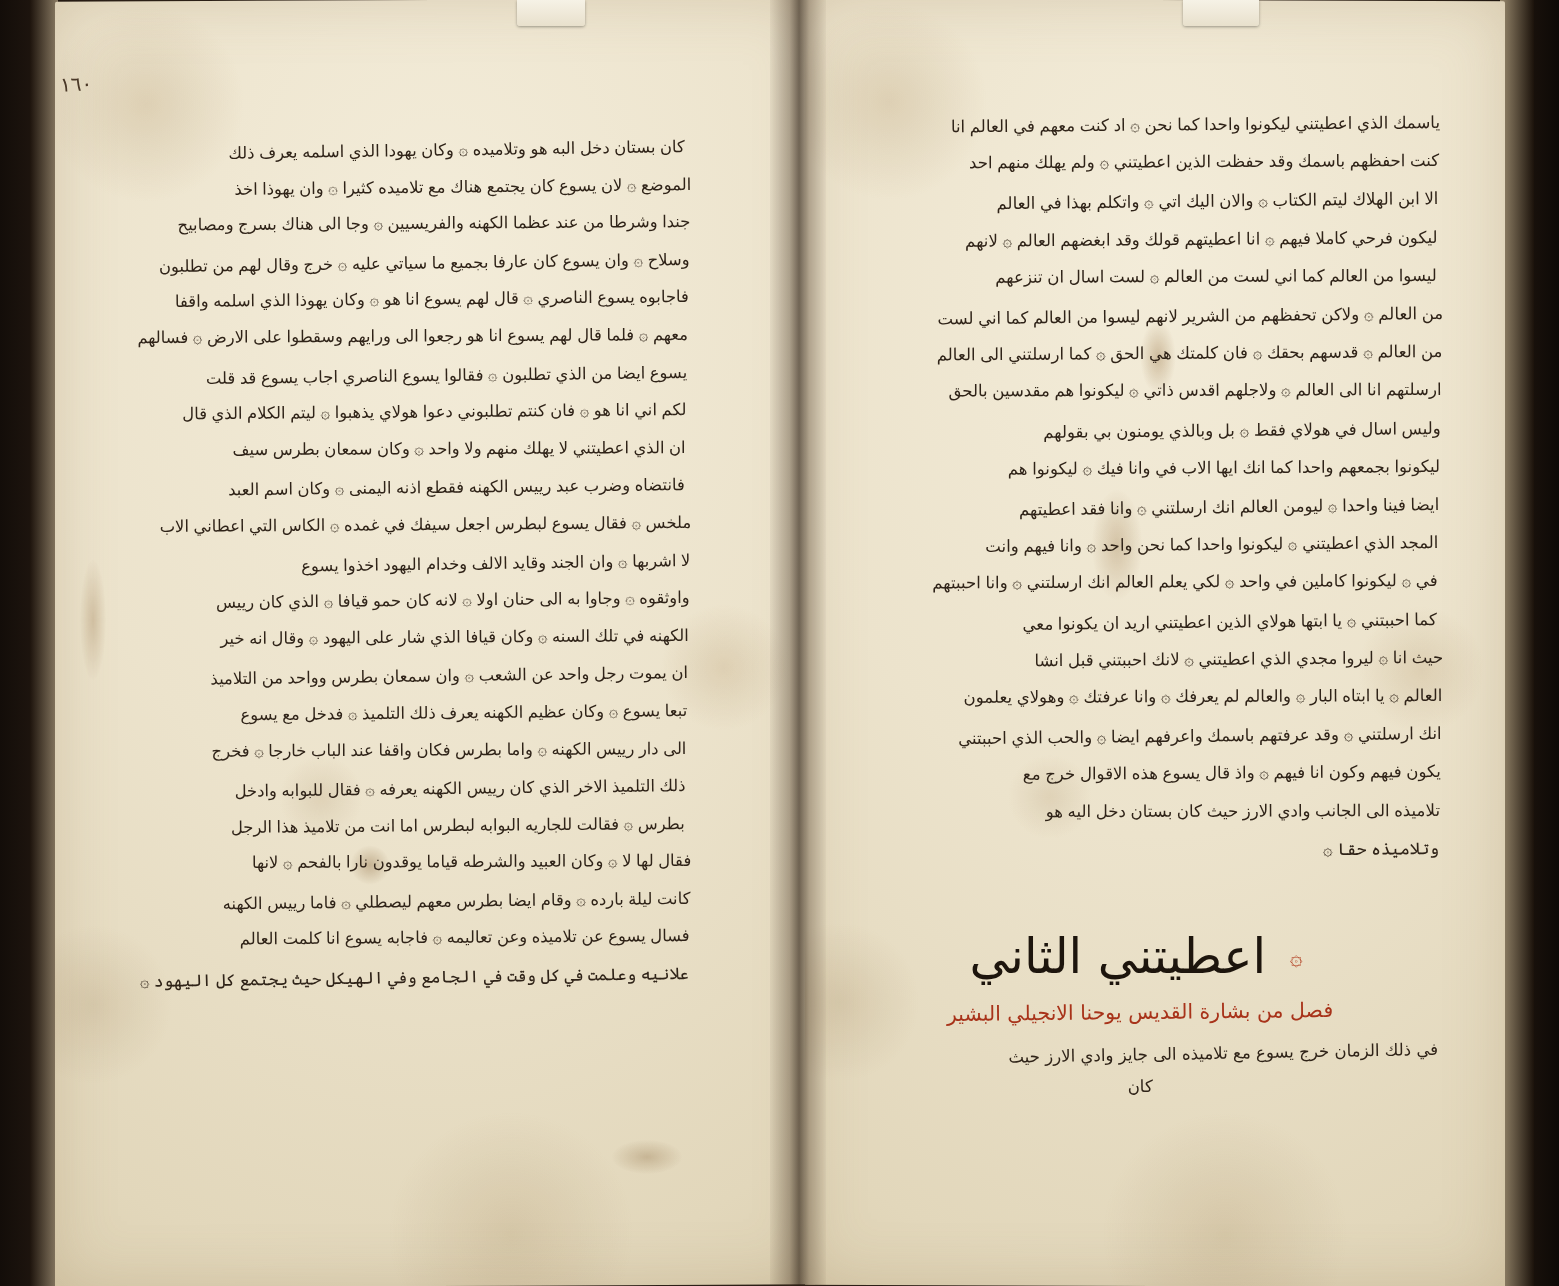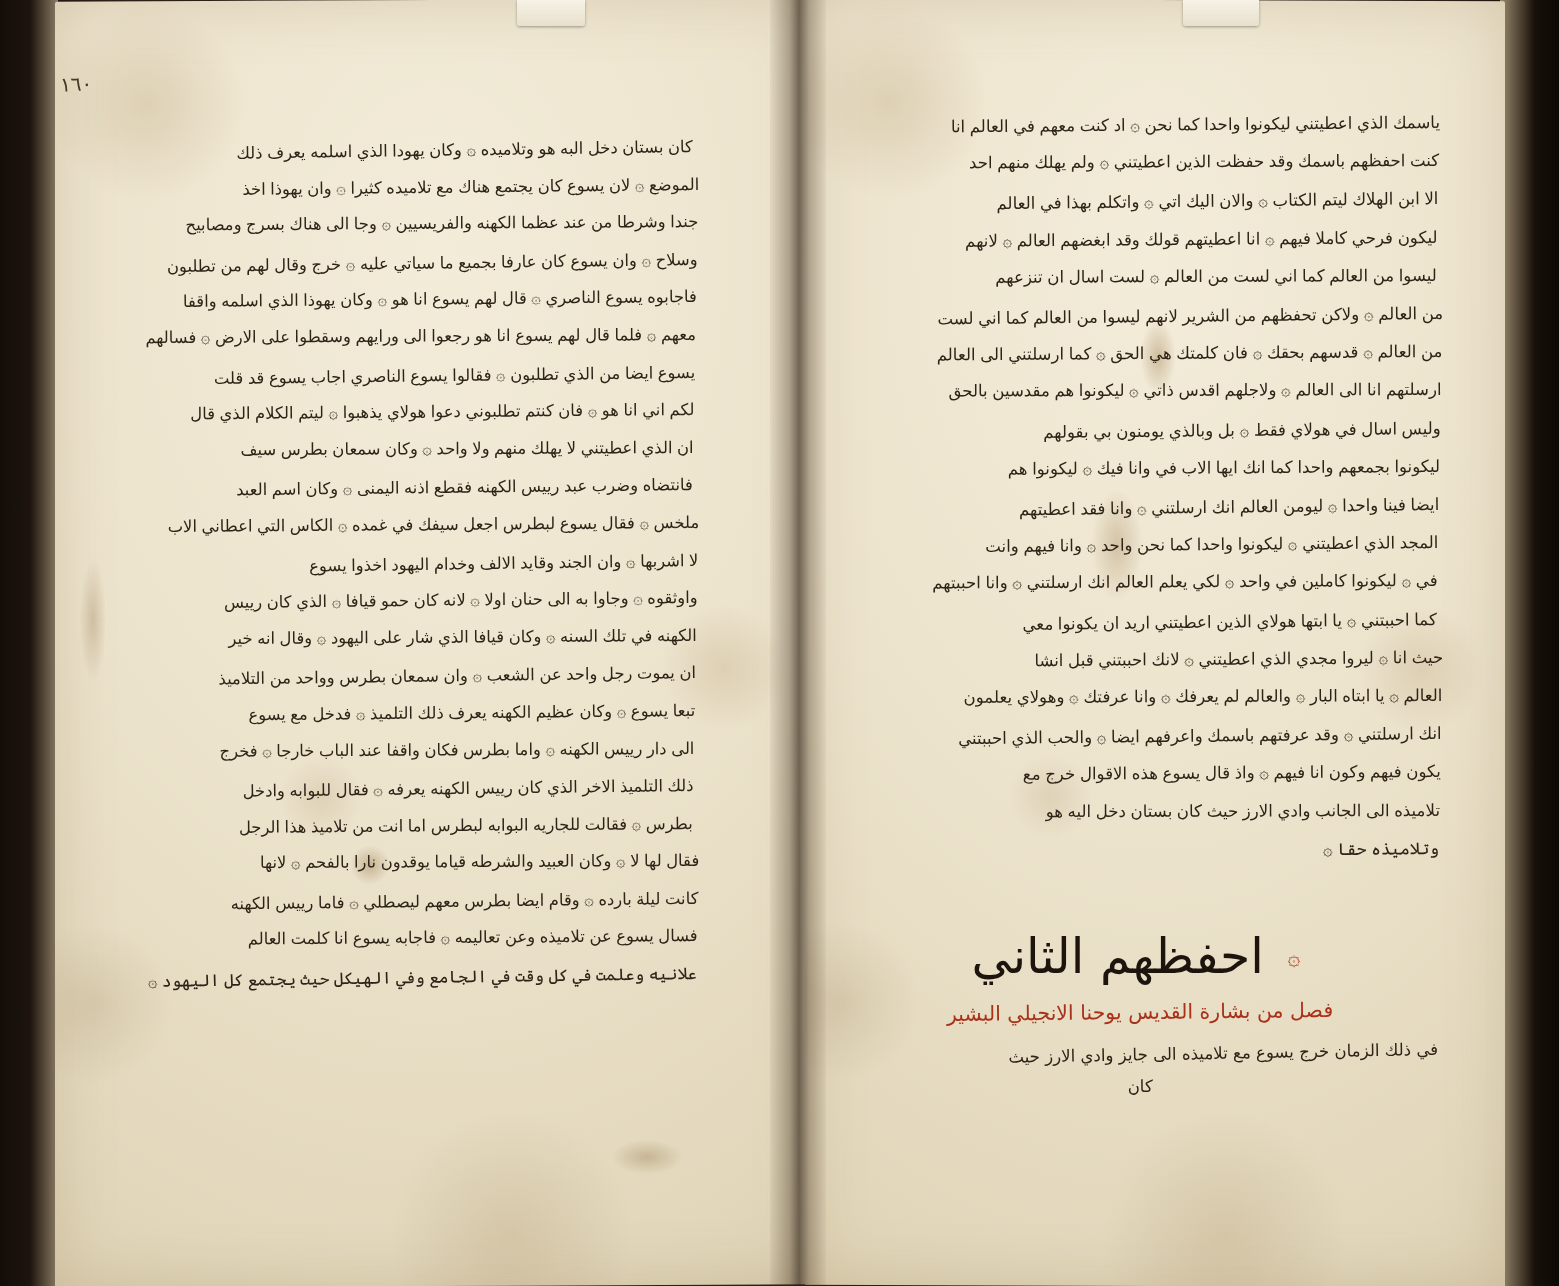--- a/index.html
+++ b/index.html
@@ -115,21 +115,21 @@
   .textblock {
     position: absolute;
     direction: rtl;
     text-align: justify;
     color: #2f2318;
     font-family: Liberation Sans, sans-serif;
   }
 
   .textblock.left-col {
     top: 128px;
-    left: 96px;
+    left: 88px;
     width: 600px;
     font-size: 16.4px;
     line-height: 37.6px;
   }
   .textblock.right-col {
     top: 104px;
     left: 840px;
     width: 600px;
     font-size: 16.6px;
     line-height: 38.2px;
@@ -287,21 +287,21 @@
     <span class="line" style="transform: rotate(-0.23deg) translateX(2.4px); letter-spacing: -0.12px;">العالم ۞ يا ابتاه البار ۞ والعالم لم يعرفك ۞ وانا عرفتك ۞ وهولاي يعلمون</span>
     <span class="line" style="transform: rotate(-0.62deg) translateX(1.6px); letter-spacing: 0.12px;">انك ارسلتني ۞ وقد عرفتهم باسمك واعرفهم ايضا ۞ والحب الذي احببتني</span>
     <span class="line" style="transform: rotate(-0.39deg) translateX(0.8px); letter-spacing: -0.24px;">يكون فيهم وكون انا فيهم ۞ واذ قال يسوع هذه الاقوال خرج مع</span>
     <span class="line" style="transform: rotate(-0.17deg) translateX(0px); letter-spacing: 0px;">تلاميذه الى الجانب وادي الارز حيث كان بستان دخل اليه هو</span>
     <span class="line" style="transform: rotate(-0.56deg) translateX(-0.8px); letter-spacing: 0.24px;">وتلاميذه حقا ۞</span>
   </div>
 
   <div class="heading-wrap">
     <div class="gospel-title">
       <span class="title-ornament">۞</span>
-      <span>احفظهم الثاني</span>
+      <span>اعطيتني الثاني</span>
     </div>
     <div class="subtitle">فصل من بشارة القديس يوحنا الانجيلي البشير</div>
     <div class="subsub">
       <span class="line" style="transform: rotate(-0.44deg) translateX(-1.6px); letter-spacing: -0.12px;">في ذلك الزمان خرج يسوع مع تلاميذه الى جايز وادي الارز حيث</span>
       <span class="centerline">كان</span>
     </div>
   </div>
 </div>
 
 </body></html>

